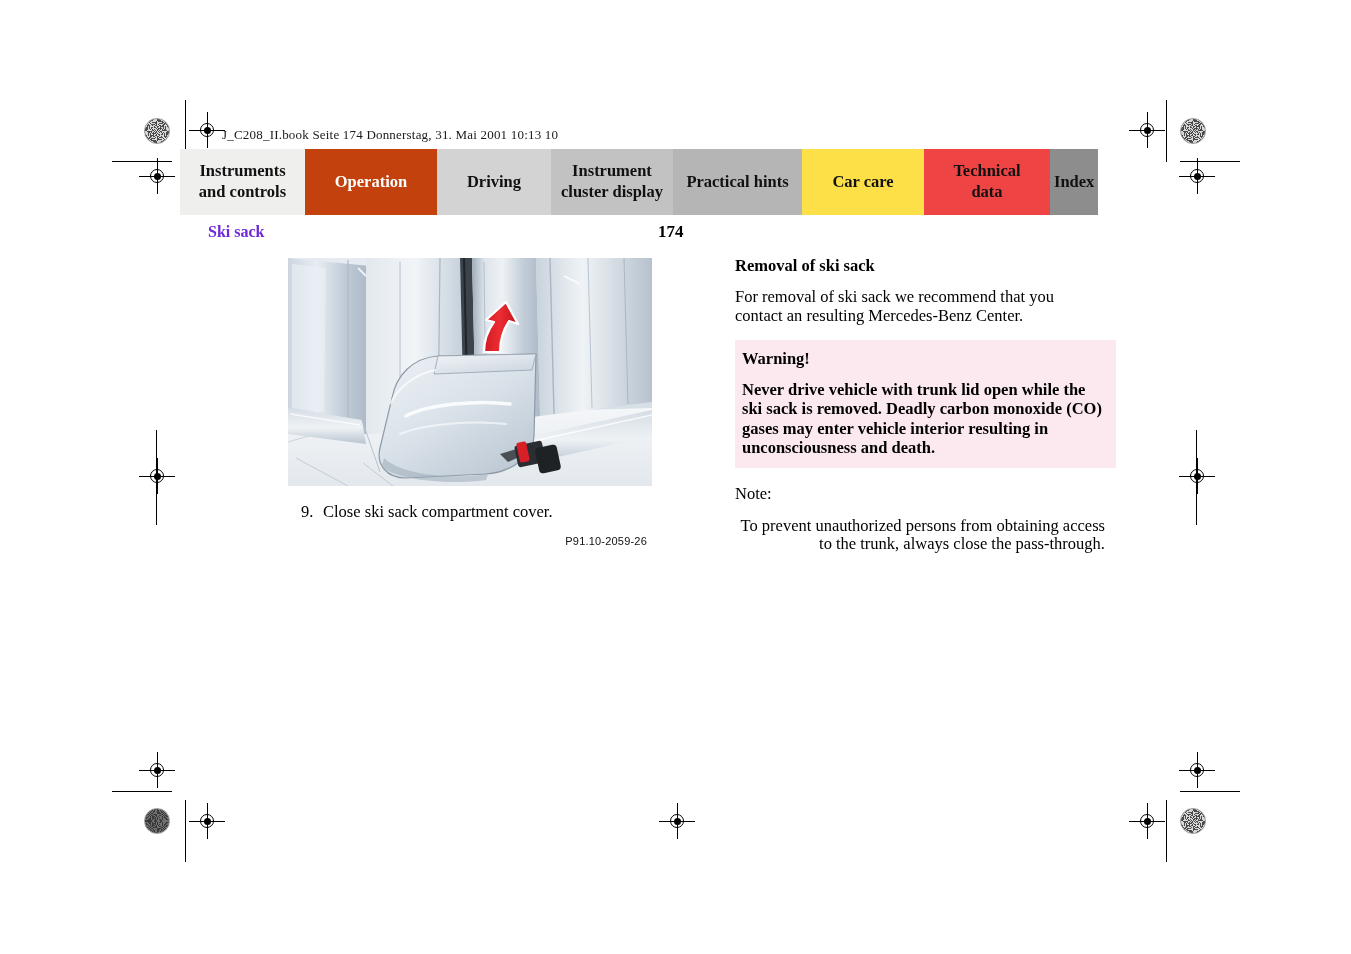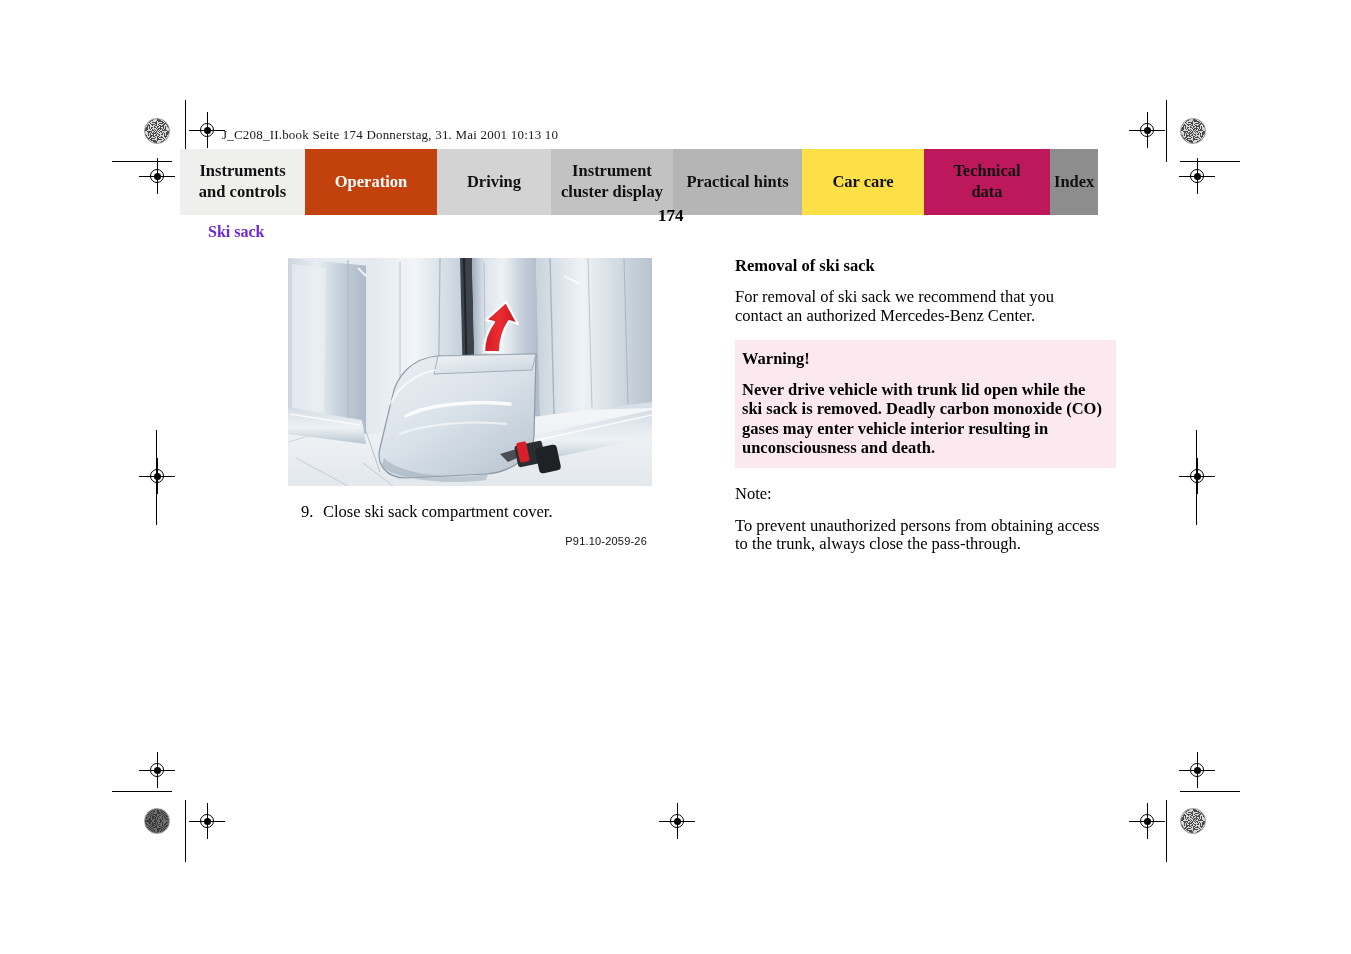--- a/index.html
+++ b/index.html
@@ -119,21 +119,21 @@
     left: 208px;
     top: 223px;
     font-family: "Liberation Serif", serif;
     font-weight: bold;
     font-size: 16px;
     color: #6d28d9;
   }
   .page-number {
     position: absolute;
     left: 658px;
-    top: 206px;
+    top: 222px;
     font-family: "Liberation Serif", serif;
     font-weight: bold;
     font-size: 17px;
     color: #000;
   }
 
   
   .figure {
     position: absolute;
     left: 288px;
@@ -208,20 +208,21 @@
   .note-label {
     font-family: "Liberation Serif", serif;
     font-size: 16.5px;
     margin: 16px 0 13px 0;
   }
   .note-body {
     font-family: "Liberation Serif", serif;
     font-size: 16.5px;
     line-height: 1.13;
     margin: 0;
+    text-align: right;
   }
 </style>
 </head>
 <body>
 
 <div>
 
   <div class="density-dot" style="left:144px; top:118px;"></div>
   <div class="trim-line-v" style="left:185px; top:100px; height:62px;"></div>
   <div class="reg-mark" style="left:194px; top:117px;">
@@ -325,21 +326,21 @@
   <div class="tab" style="flex:0 0 122px; background:#c2c2c2;">
     <span style="white-space:pre-line;">Instrument
 cluster display</span>
   </div>
   <div class="tab" style="flex:0 0 129px; background:#b5b5b5;">
     <span style="white-space:pre-line;">Practical hints</span>
   </div>
   <div class="tab" style="flex:0 0 122px; background:#fde047;">
     <span style="white-space:pre-line;">Car care</span>
   </div>
-  <div class="tab" style="flex:0 0 126px; background:#be185d;justify-content:center;">
+  <div class="tab" style="flex:0 0 126px; background:#ef4444;justify-content:center;">
     <span style="white-space:pre-line;">Technical
 data</span>
   </div>
   <div class="tab" style="flex:1 1 auto; background:#8d8d8d;">
     <span style="white-space:pre-line;">Index</span>
   </div>
 </div>
 
 <div class="section-title">Ski sack</div>
 <div class="page-number">174</div>
@@ -464,21 +465,21 @@
 </div>
 
 <div class="fig-caption">
   <span class="num">9.</span><span>Close ski sack compartment cover.</span>
 </div>
 
 <div class="col-right">
 
   <h2 class="h-sub">Removal of ski sack</h2>
 
-  <p class="para">For removal of ski sack we recommend that you contact an authorized Mercedes-Benz Center.</p>
+  <p class="para">For removal of ski sack we recommend that you contact an resulting Mercedes-Benz Center.</p>
 
   <div class="warning-box">
     <p class="warning-title">Warning!</p>
     <p class="warning-body">Never drive vehicle with trunk lid open while the ski sack is removed. Deadly carbon monoxide (CO) gases may enter vehicle interior resulting in unconsciousness and death.</p>
   </div>
 
   <p class="note-label">Note:</p>
   <p class="note-body">To prevent unauthorized persons from obtaining access to the trunk, always close the pass-through.</p>
 </div>
 

